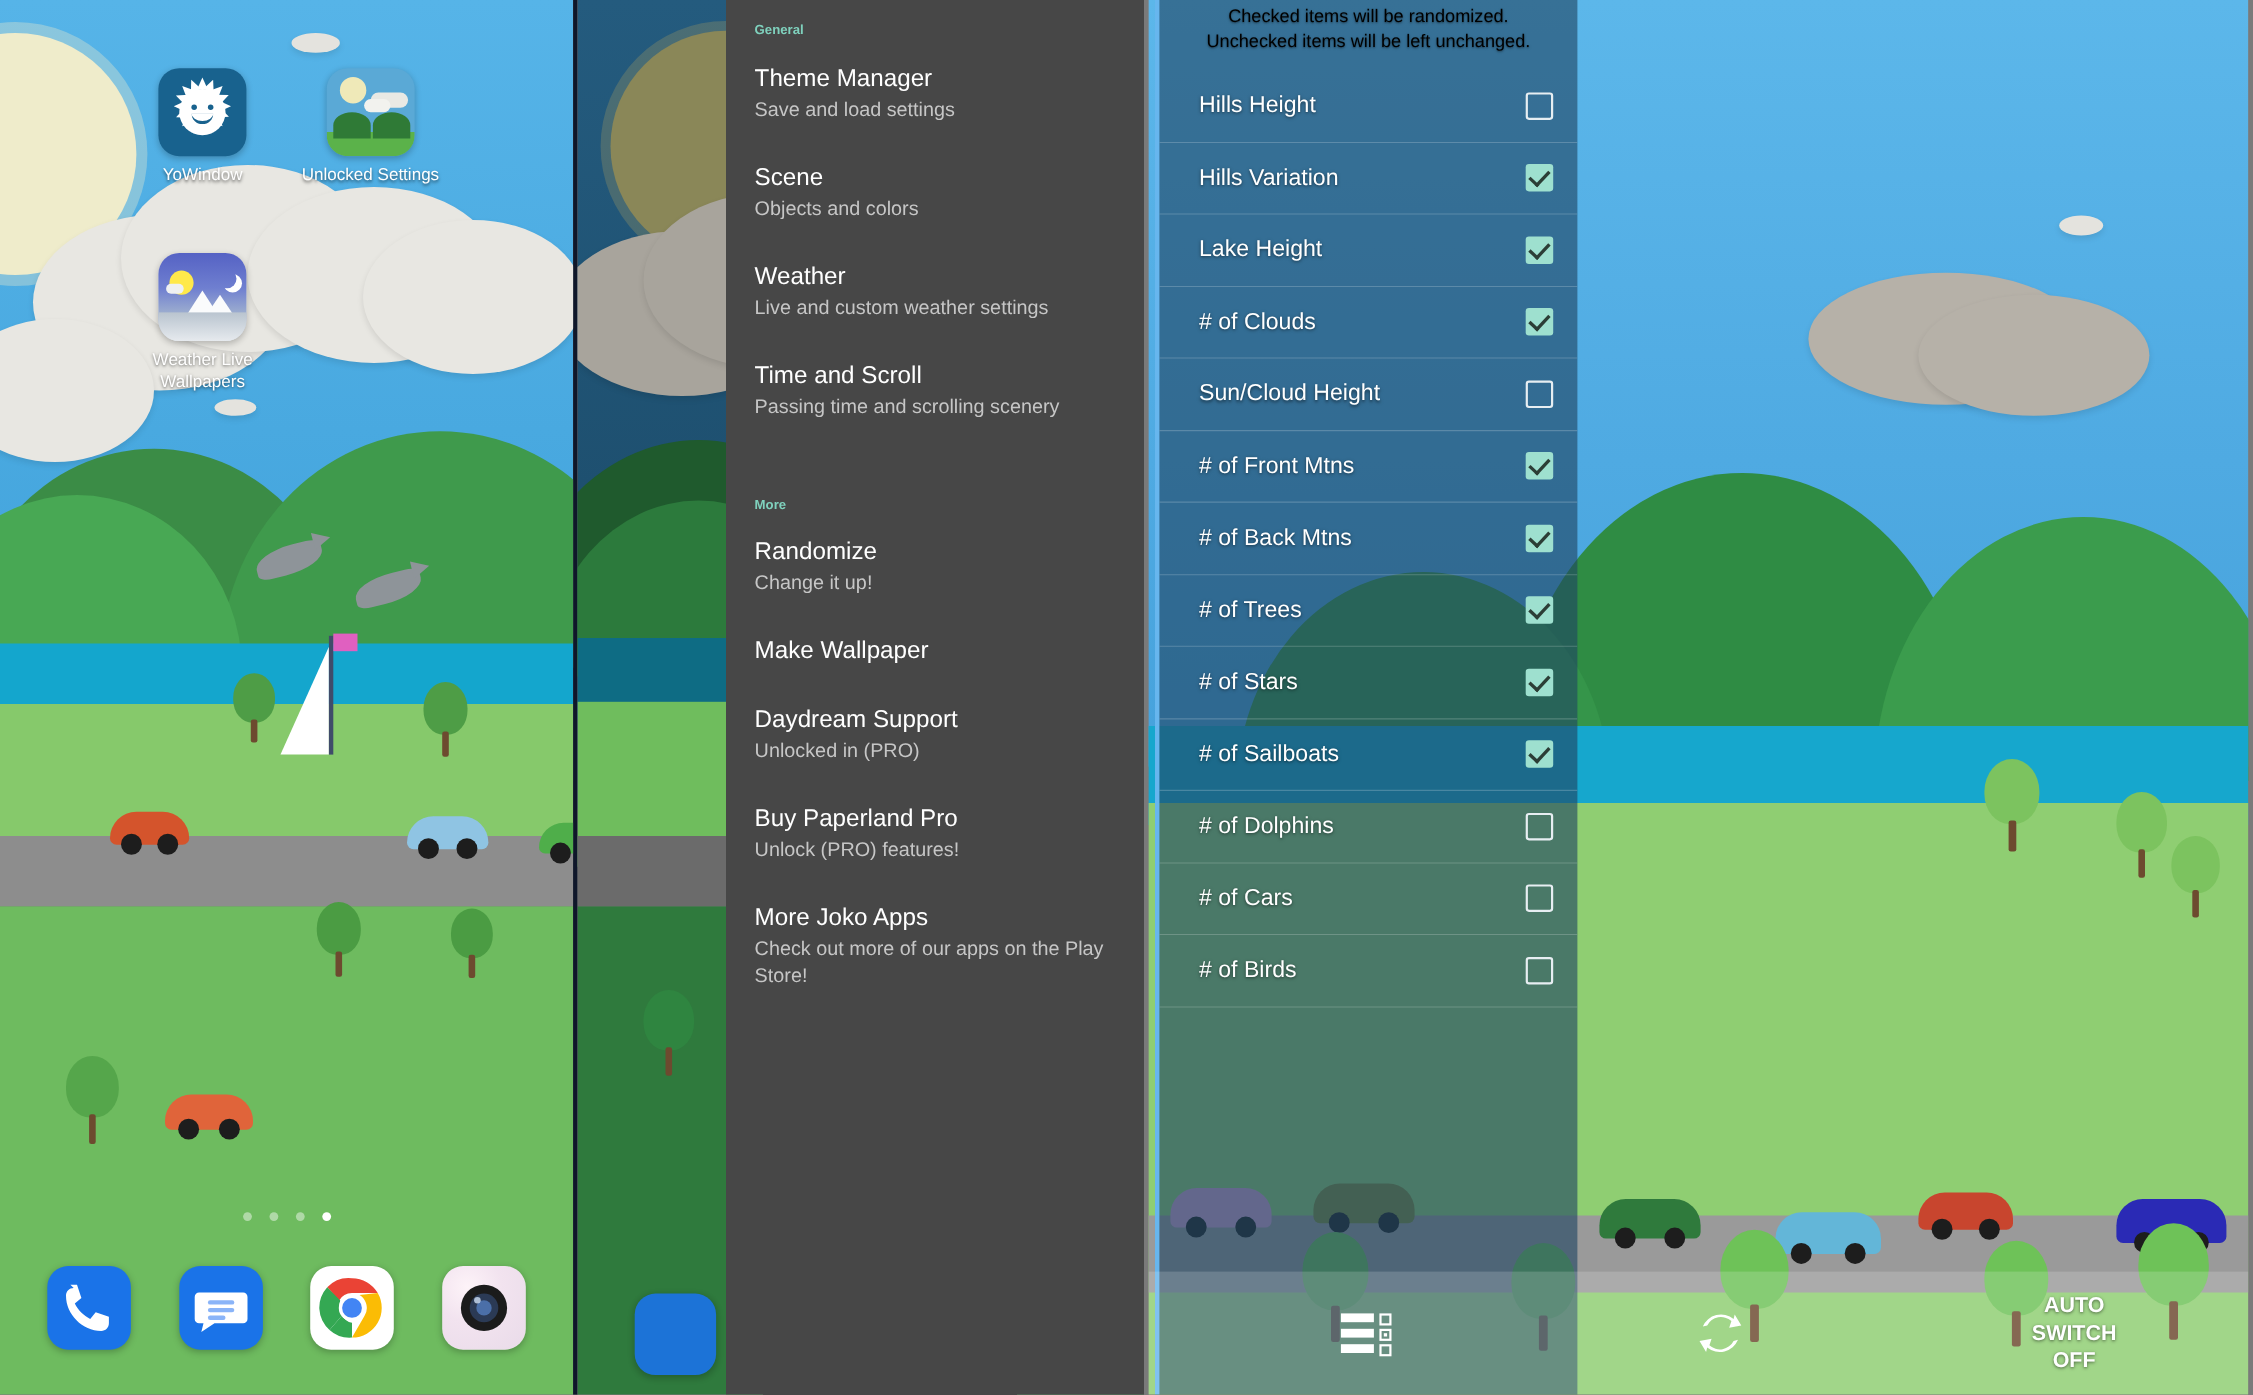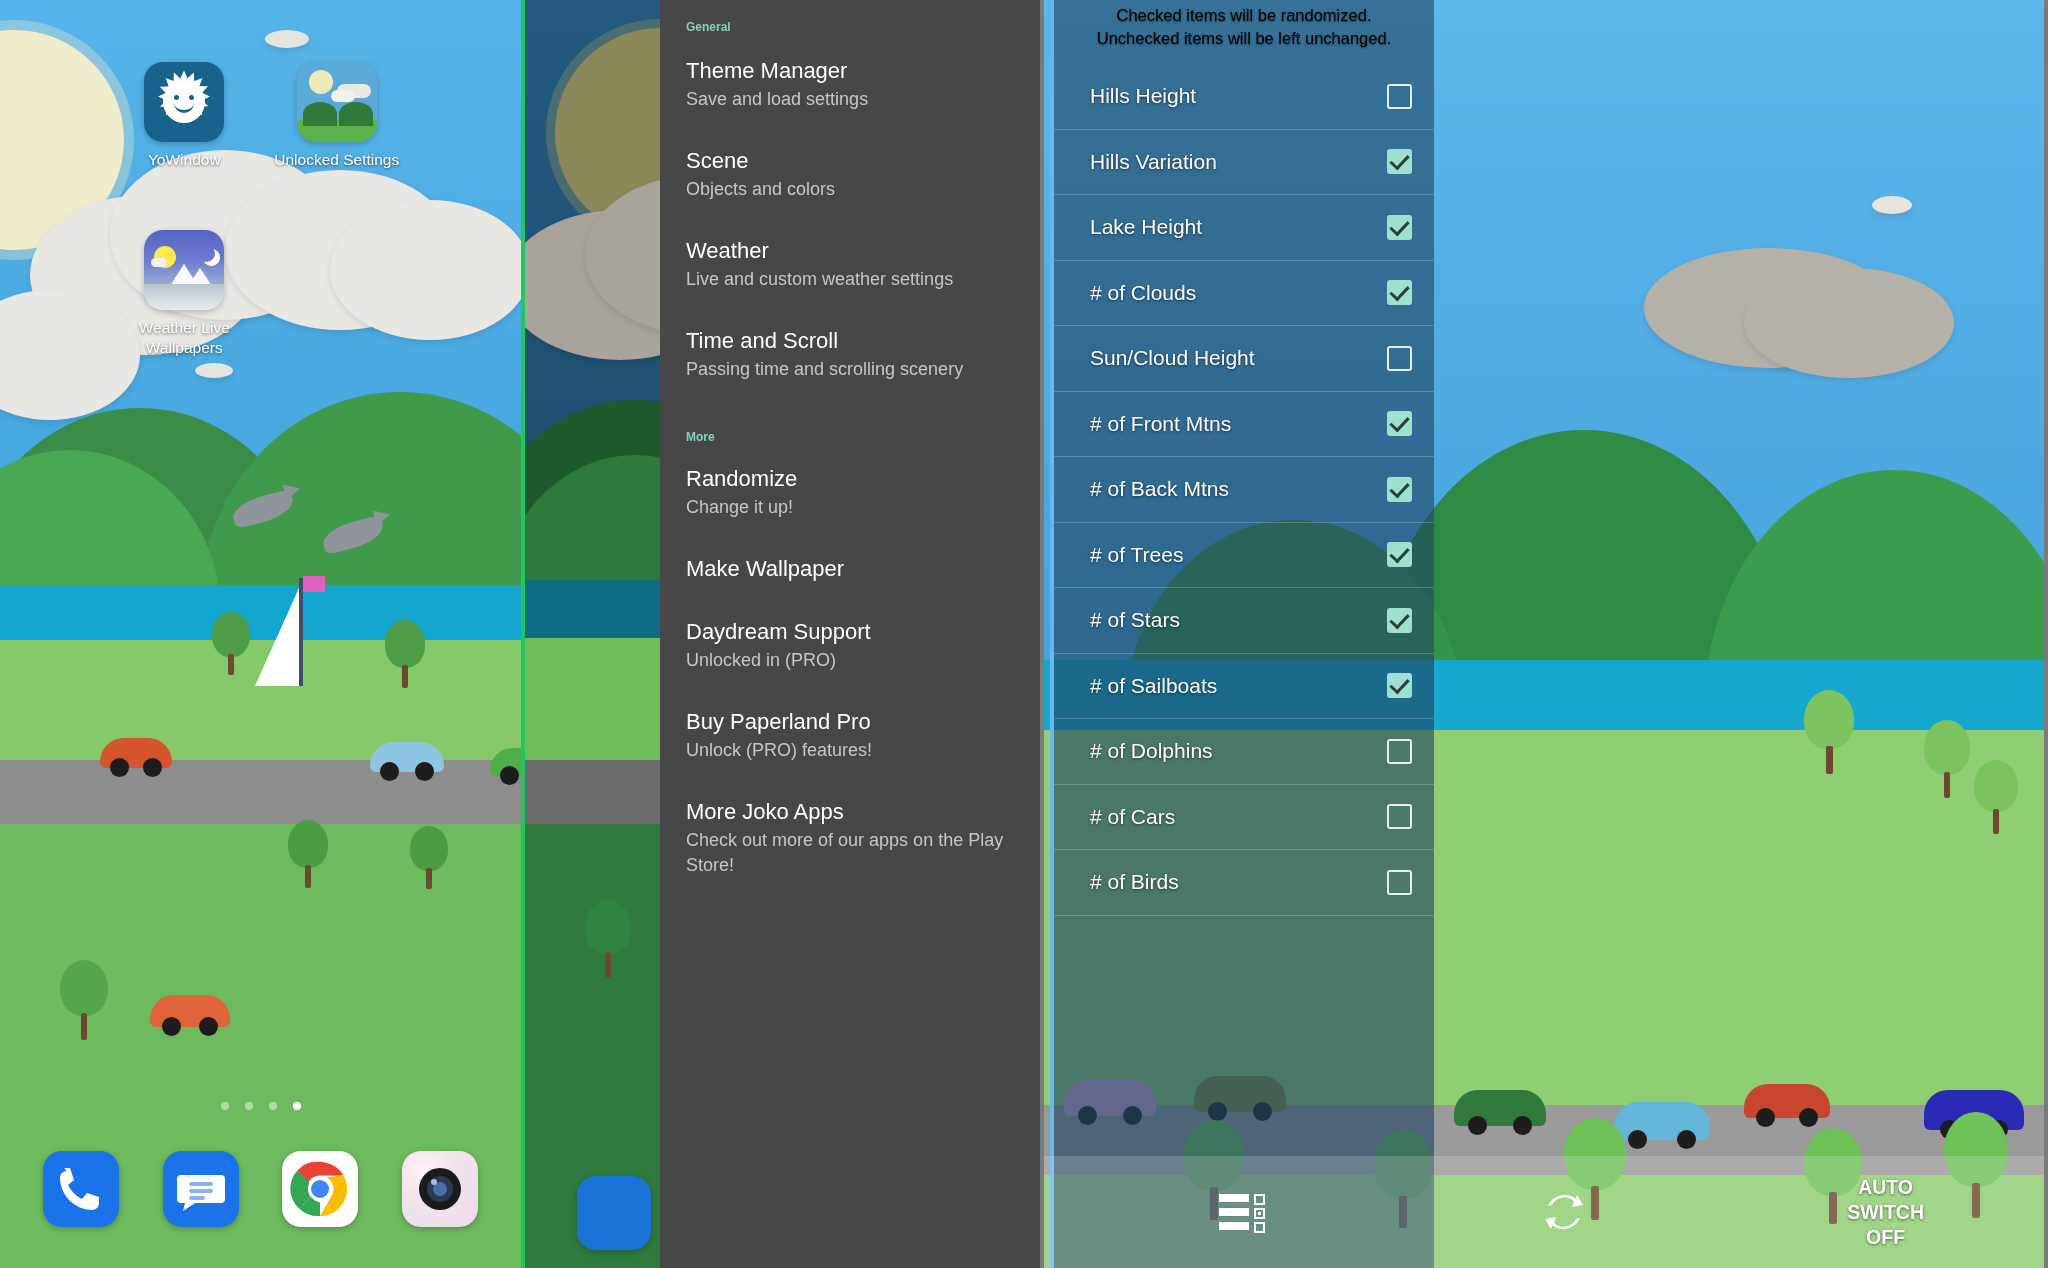--- a/index.html
+++ b/index.html
@@ -53,21 +53,21 @@
     content:""; position:absolute; right:-10px; top:-6px;
     border-left:16px solid #8e9499; border-top:8px solid transparent;
     border-bottom:8px solid transparent;
   }
   .boat { position:absolute; }
   .car { position:absolute; border-radius: 24px 24px 6px 6px; }
   .car .wheel { position:absolute; bottom:-9px; width:19px;height:19px;border-radius:50%;background:#1d1d1d;}
 
   
   .panel { position: relative; overflow: hidden; }
-  .panel1 { width: 525px; height: 1268px; border-right: 4px solid #22c55e; }
+  .panel1 { width: 525px; height: 1268px; border-right: 4px solid #0f172a; }
 
   .app-grid {
     position: absolute; top: 62px; left: 0; right: 0;
     display: grid; grid-template-columns: 1fr 1fr;
     row-gap: 60px; padding: 0 108px;
     z-index: 6;
   }
   .app { text-align: center; }
   .app-icon {
     width: 80px; height: 80px; border-radius: 19px; margin: 0 auto 8px;
@@ -125,21 +125,21 @@
   .panel2 { width: 519px; height: 1268px; border-right: 4px solid #7a7a7a; }
   .menu-overlay {
     position:absolute; top:0; bottom:0; right:0; width: 380px;
     background:#474747; z-index: 9; padding: 0 0 0 0;
     overflow:hidden;
   }
   .menu-inner { padding: 8px 26px 0 26px; }
   .menu-section {
     color:#7fd1bd; font-size:12px; font-weight:bold; margin: 12px 0 22px 0;
   }
-  .menu-section.more { margin-top: 48px; margin-bottom: 20px; }
+  .menu-section.more { margin-top: 70px; margin-bottom: 20px; }
   .menu-item { margin-bottom: 34px; }
   .menu-item .mi-title { color:#ffffff; font-size: 22px; line-height: 29px; }
   .menu-item .mi-sub { color:#c6c6c6; font-size: 18px; line-height: 25px; margin-top:2px; }
 
   
   .panel3 { width: 1000px; height: 1268px; }
   .rand-overlay {
     position:absolute; z-index: 9;
     top:0; bottom: 0; left: 6px; width: 384px;
     background: rgba(33,70,99,0.62);

